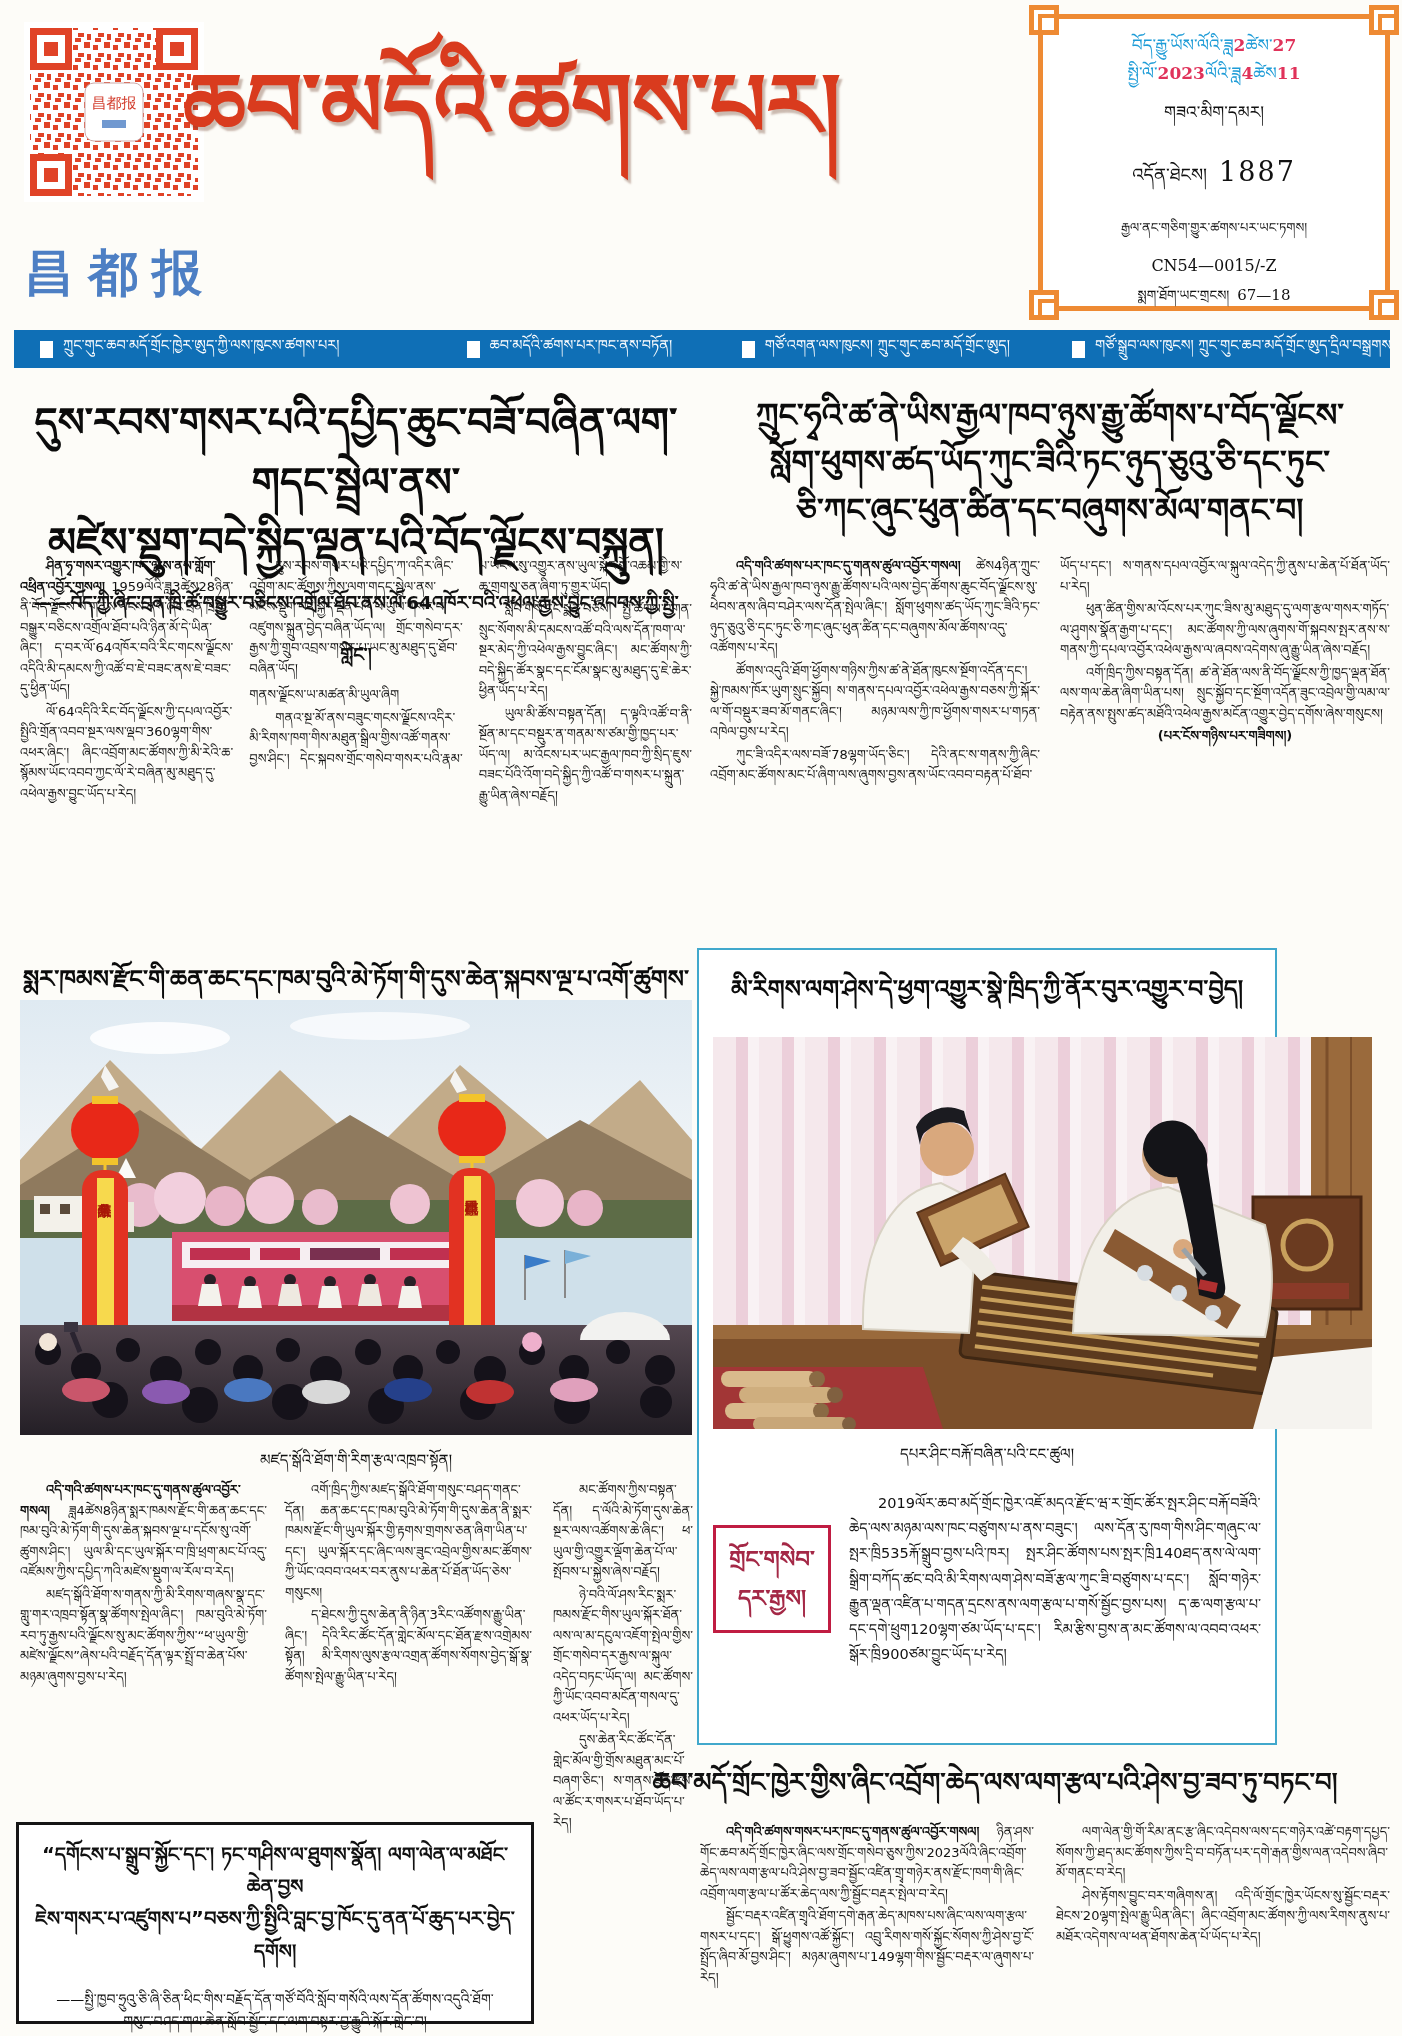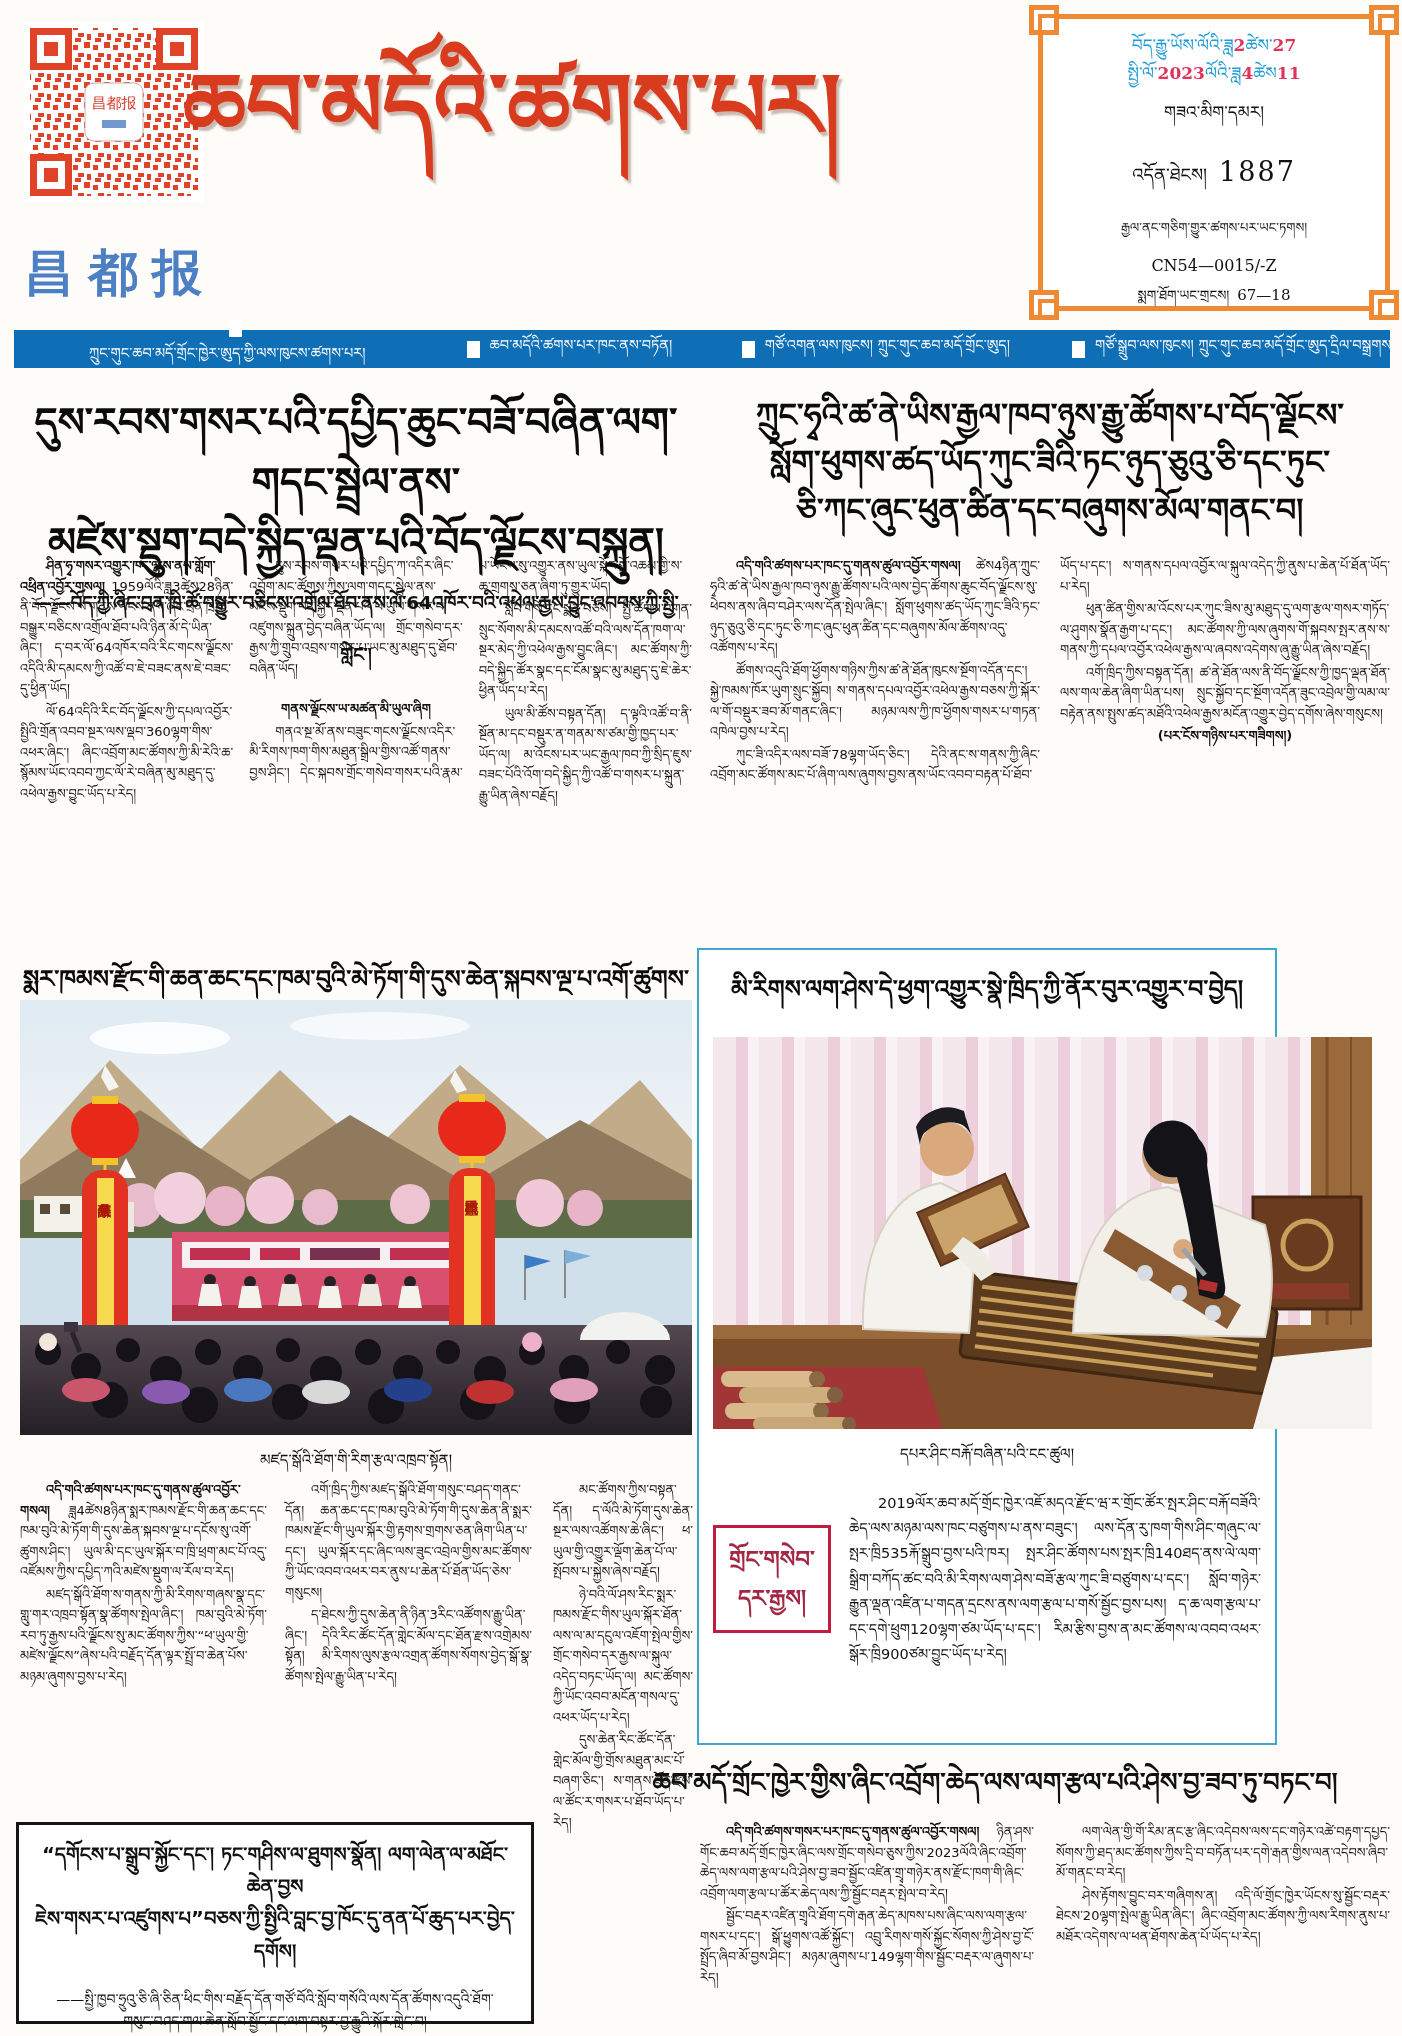--- a/index.html
+++ b/index.html
@@ -31,28 +31,28 @@
   .ib-reg { margin-top:8px; font-size:13px; color:#111; }
   .ib-cn  { margin-top:6px; font-family:"DejaVu Serif", serif; font-size:16px; }
   .ib-postal { margin-top:5px; font-size:13.5px; }
   .ib-postal .code { font-family:"DejaVu Serif", serif; font-size:15px; margin-left:8px; }
 
   
   .org-bar { position:absolute; left:14px; top:330px; width:1376px; height:38px;
              background:#0f6fb6; display:flex; align-items:center; color:#fff; }
   .org-item { display:flex; align-items:center; font-size:14.5px; white-space:nowrap; overflow:hidden; }
   .org-item .sq { width:13px; height:17px; background:#fff; margin:0 10px 0 26px; flex:none; }
-  .org-item:nth-child(1){ width:31%;flex-direction:column; } .org-item:nth-child(2){ width:20%; }
+  .org-item:nth-child(1){ width:31%; } .org-item:nth-child(2){ width:20%; }
   .org-item:nth-child(3){ width:24%; } .org-item:nth-child(4){ width:25%; }
 
   
   .body-text { font-size:13px; line-height:1.58; text-align:justify; overflow:hidden; }
   .body-text p { text-indent:2em; margin-bottom:2px; }
   .body-text b.lead { font-weight:bold; }
-  .crosshead { text-align:center; font-weight:bold; text-indent:0 !important; margin:20px 0; }
+  .crosshead { font-weight:normal; text-indent:0 !important; margin:6px 0; }
   .endnote { text-align:center; font-weight:bold; text-indent:0 !important; }
 
   
   .headline { font-weight:bold; text-align:center; color:#0b0b0b; }
   .tl-art { position:absolute; left:20px; top:392px; width:672px; }
   .tl-art .headline { font-size:40px; line-height:1.5; }
   .tl-art .subhead { margin-top:10px; text-align:center; font-size:18.5px; font-weight:bold; }
   .tl-body { position:absolute; left:20px; top:556px; width:672px; height:380px;
              column-count:3; column-gap:16px; }
   .tr-art { position:absolute; left:710px; top:392px; width:680px; }

